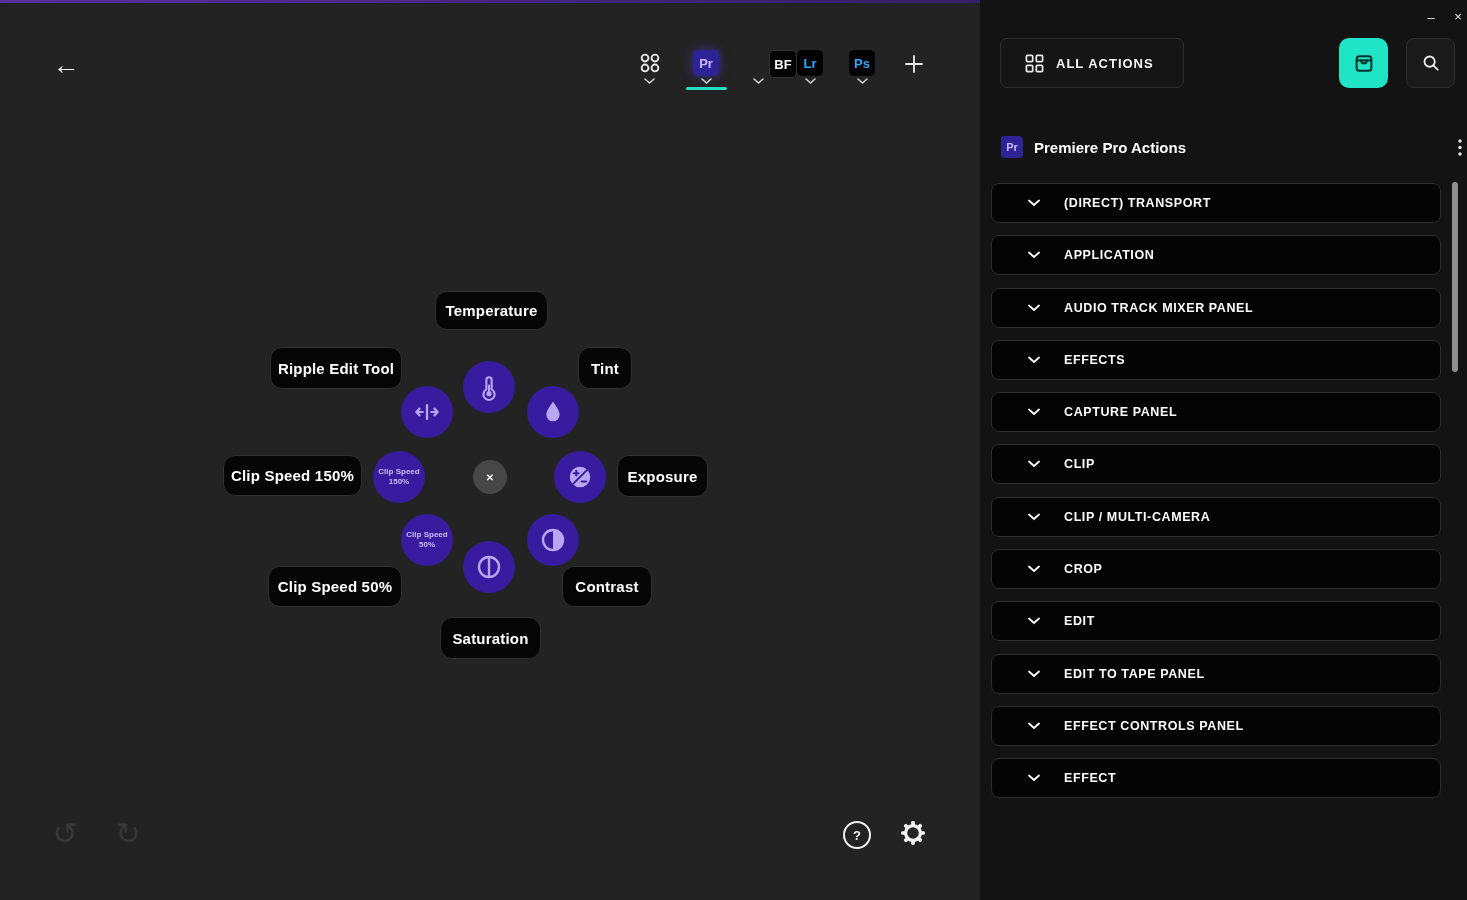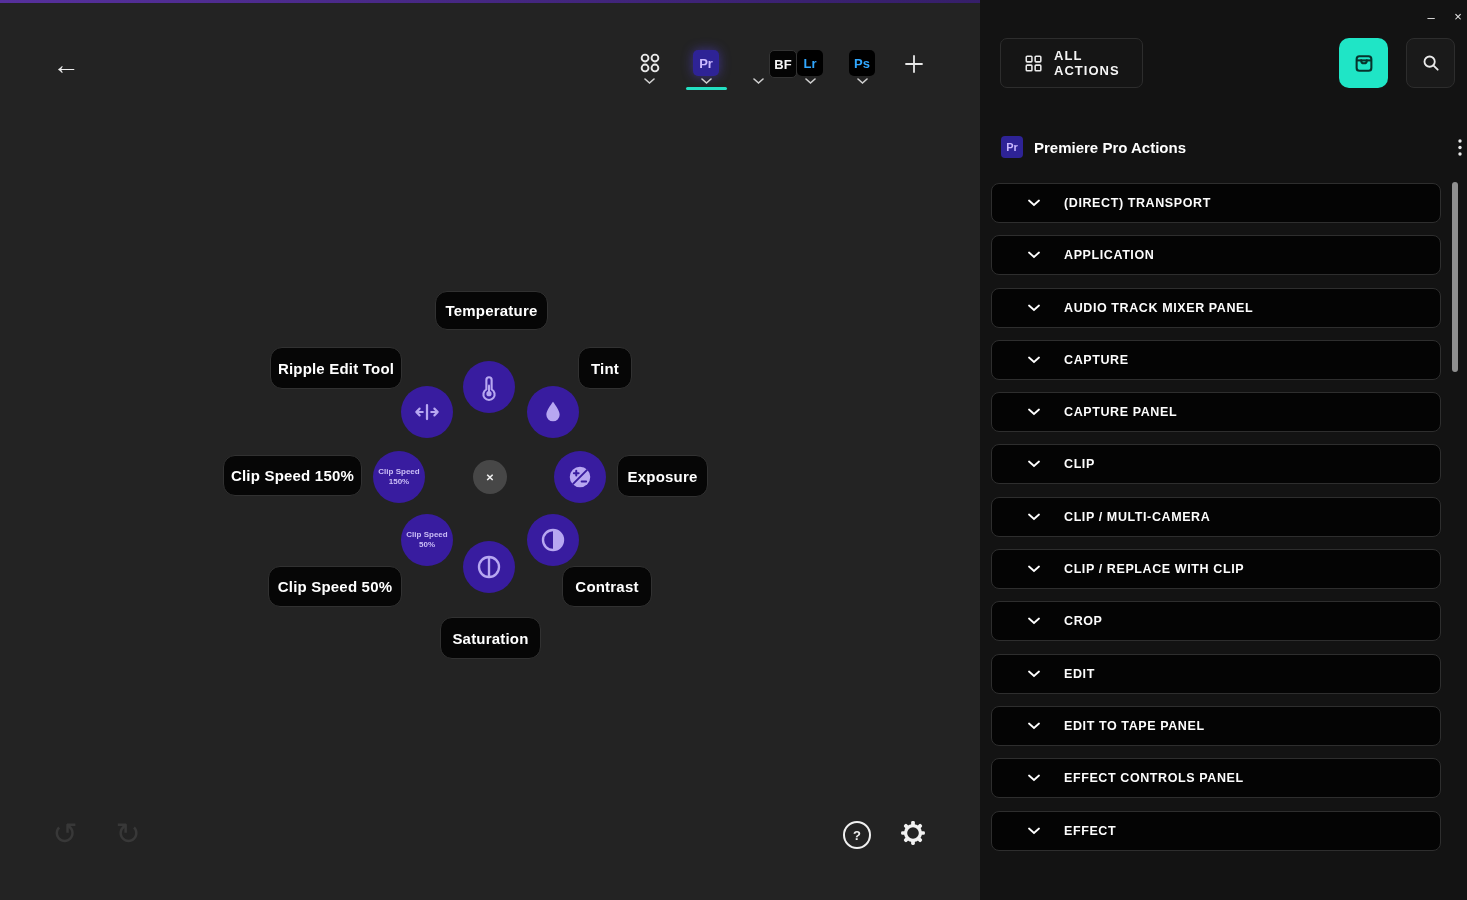--- a/index.html
+++ b/index.html
@@ -34,21 +34,21 @@
   .undo-redo{position:absolute;width:34px;height:34px;display:flex;align-items:center;
       justify-content:center;font-size:30px;color:#383838;cursor:pointer;}
   .help-btn{position:absolute;left:843px;top:821px;width:24px;height:24px;border:2px solid #f0f0f0;
       border-radius:50%;display:flex;align-items:center;justify-content:center;
       font-size:13px;font-weight:bold;color:#f0f0f0;cursor:pointer;}
   .gear-btn{position:absolute;left:899px;top:819px;width:28px;height:28px;cursor:pointer;}
   
   .panel{position:absolute;left:980px;top:0;width:487px;height:900px;background:#131313;}
   .win-btn{position:absolute;width:18px;height:18px;display:flex;align-items:center;
       justify-content:center;color:#e8e8e8;font-size:13px;cursor:pointer;}
-  .all-actions-btn{position:absolute;left:20px;top:38px;width:143px;height:50px;
+  .all-actions-btn{position:absolute;left:20px;top:38px;width:184px;height:50px;
       border:1px solid #2d2d2d;border-radius:7px;background:#151515;display:flex;
       align-items:center;gap:12px;padding-left:24px;box-sizing:border-box;cursor:pointer;}
   .all-actions-label{font-size:13px;font-weight:bold;letter-spacing:1px;color:#f5f5f5;}
   .store-btn{position:absolute;left:359px;top:38px;width:49px;height:50px;border-radius:10px;
       background:#1fe5c6;display:flex;align-items:center;justify-content:center;cursor:pointer;}
   .search-btn{position:absolute;left:426px;top:38px;width:49px;height:50px;border-radius:8px;
       background:#1a1a1a;border:1px solid #2d2d2d;box-sizing:border-box;display:flex;
       align-items:center;justify-content:center;cursor:pointer;}
   .panel-title-row{position:absolute;left:21px;top:134px;width:450px;height:26px;display:flex;align-items:center;}
   .pr-badge{width:22px;height:22px;border-radius:4px;background:#2e2396;color:#c9b8ff;
@@ -241,21 +241,21 @@
       <div class="section-item">
         <svg width="12" height="8" viewBox="0 0 12 8">
             <polyline points="1,1.5 6,6 11,1.5" fill="none" stroke="#fff" stroke-width="1.8" stroke-linecap="round"></polyline>
           </svg>
         <span class="section-label">AUDIO TRACK MIXER PANEL</span>
       </div>
       <div class="section-item">
         <svg width="12" height="8" viewBox="0 0 12 8">
             <polyline points="1,1.5 6,6 11,1.5" fill="none" stroke="#fff" stroke-width="1.8" stroke-linecap="round"></polyline>
           </svg>
-        <span class="section-label">CAPTURE</span>
+        <span class="section-label">EFFECTS</span>
       </div>
       <div class="section-item">
         <svg width="12" height="8" viewBox="0 0 12 8">
             <polyline points="1,1.5 6,6 11,1.5" fill="none" stroke="#fff" stroke-width="1.8" stroke-linecap="round"></polyline>
           </svg>
         <span class="section-label">CAPTURE PANEL</span>
       </div>
       <div class="section-item">
         <svg width="12" height="8" viewBox="0 0 12 8">
             <polyline points="1,1.5 6,6 11,1.5" fill="none" stroke="#fff" stroke-width="1.8" stroke-linecap="round"></polyline>
@@ -265,26 +265,20 @@
       <div class="section-item">
         <svg width="12" height="8" viewBox="0 0 12 8">
             <polyline points="1,1.5 6,6 11,1.5" fill="none" stroke="#fff" stroke-width="1.8" stroke-linecap="round"></polyline>
           </svg>
         <span class="section-label">CLIP / MULTI-CAMERA</span>
       </div>
       <div class="section-item">
         <svg width="12" height="8" viewBox="0 0 12 8">
             <polyline points="1,1.5 6,6 11,1.5" fill="none" stroke="#fff" stroke-width="1.8" stroke-linecap="round"></polyline>
           </svg>
-        <span class="section-label">CLIP / REPLACE WITH CLIP</span>
-      </div>
-      <div class="section-item">
-        <svg width="12" height="8" viewBox="0 0 12 8">
-            <polyline points="1,1.5 6,6 11,1.5" fill="none" stroke="#fff" stroke-width="1.8" stroke-linecap="round"></polyline>
-          </svg>
         <span class="section-label">CROP</span>
       </div>
       <div class="section-item">
         <svg width="12" height="8" viewBox="0 0 12 8">
             <polyline points="1,1.5 6,6 11,1.5" fill="none" stroke="#fff" stroke-width="1.8" stroke-linecap="round"></polyline>
           </svg>
         <span class="section-label">EDIT</span>
       </div>
       <div class="section-item">
         <svg width="12" height="8" viewBox="0 0 12 8">

